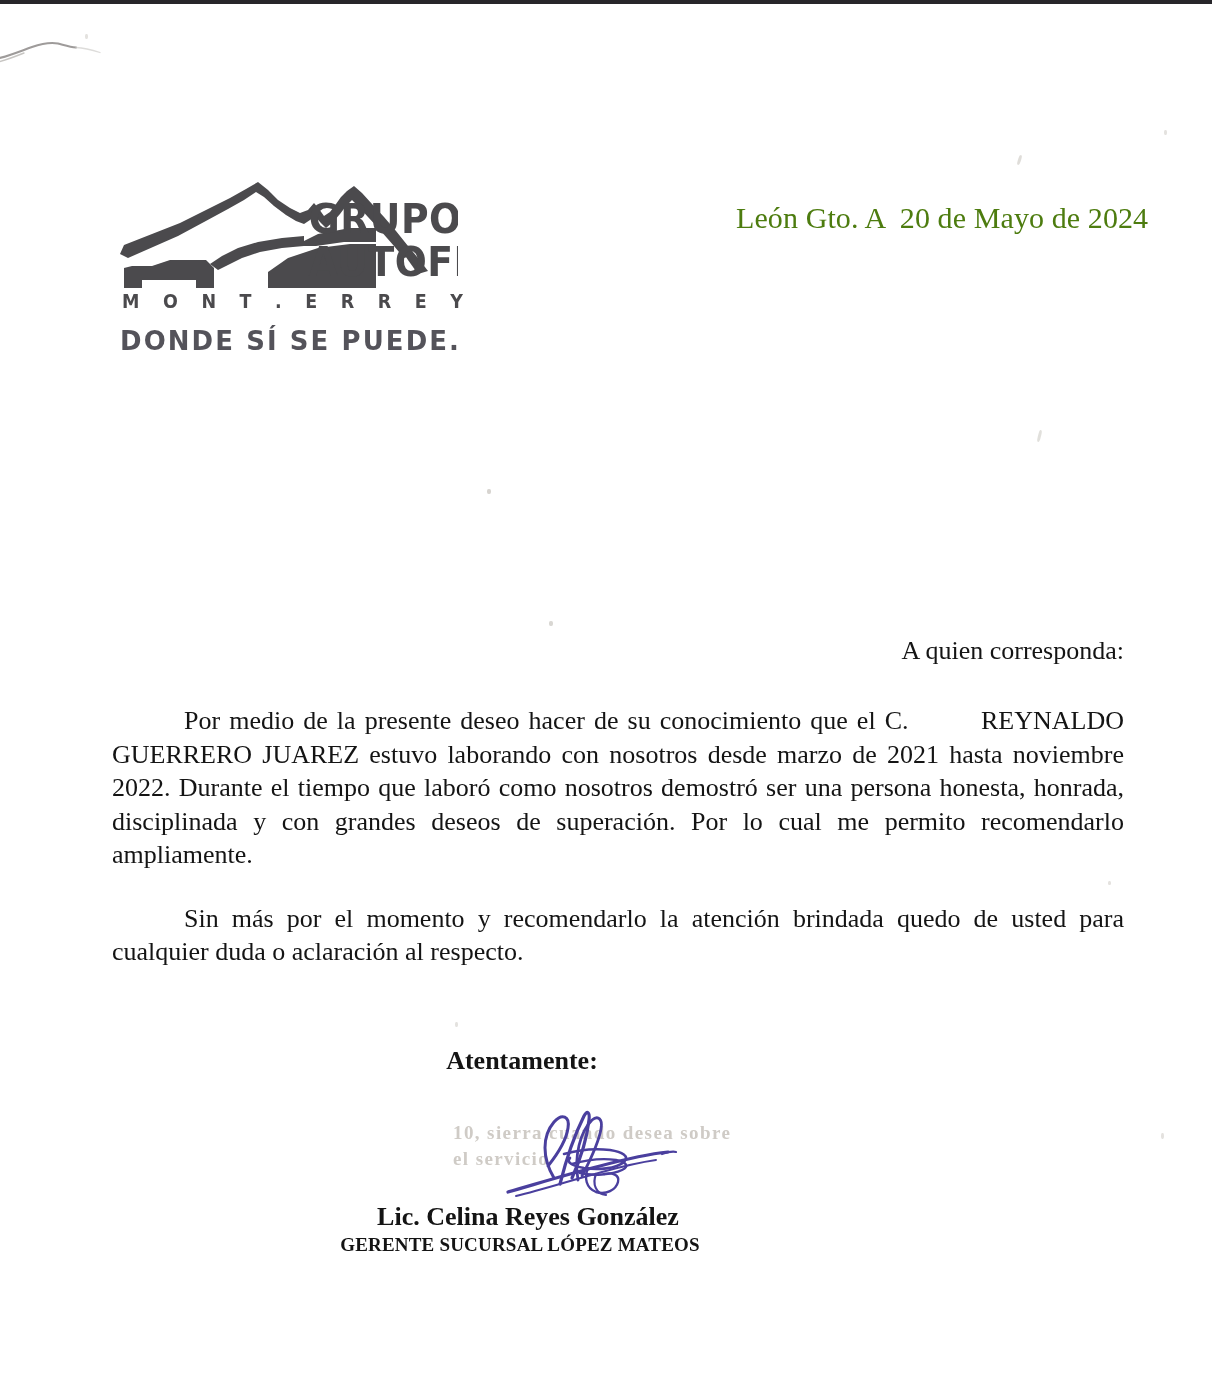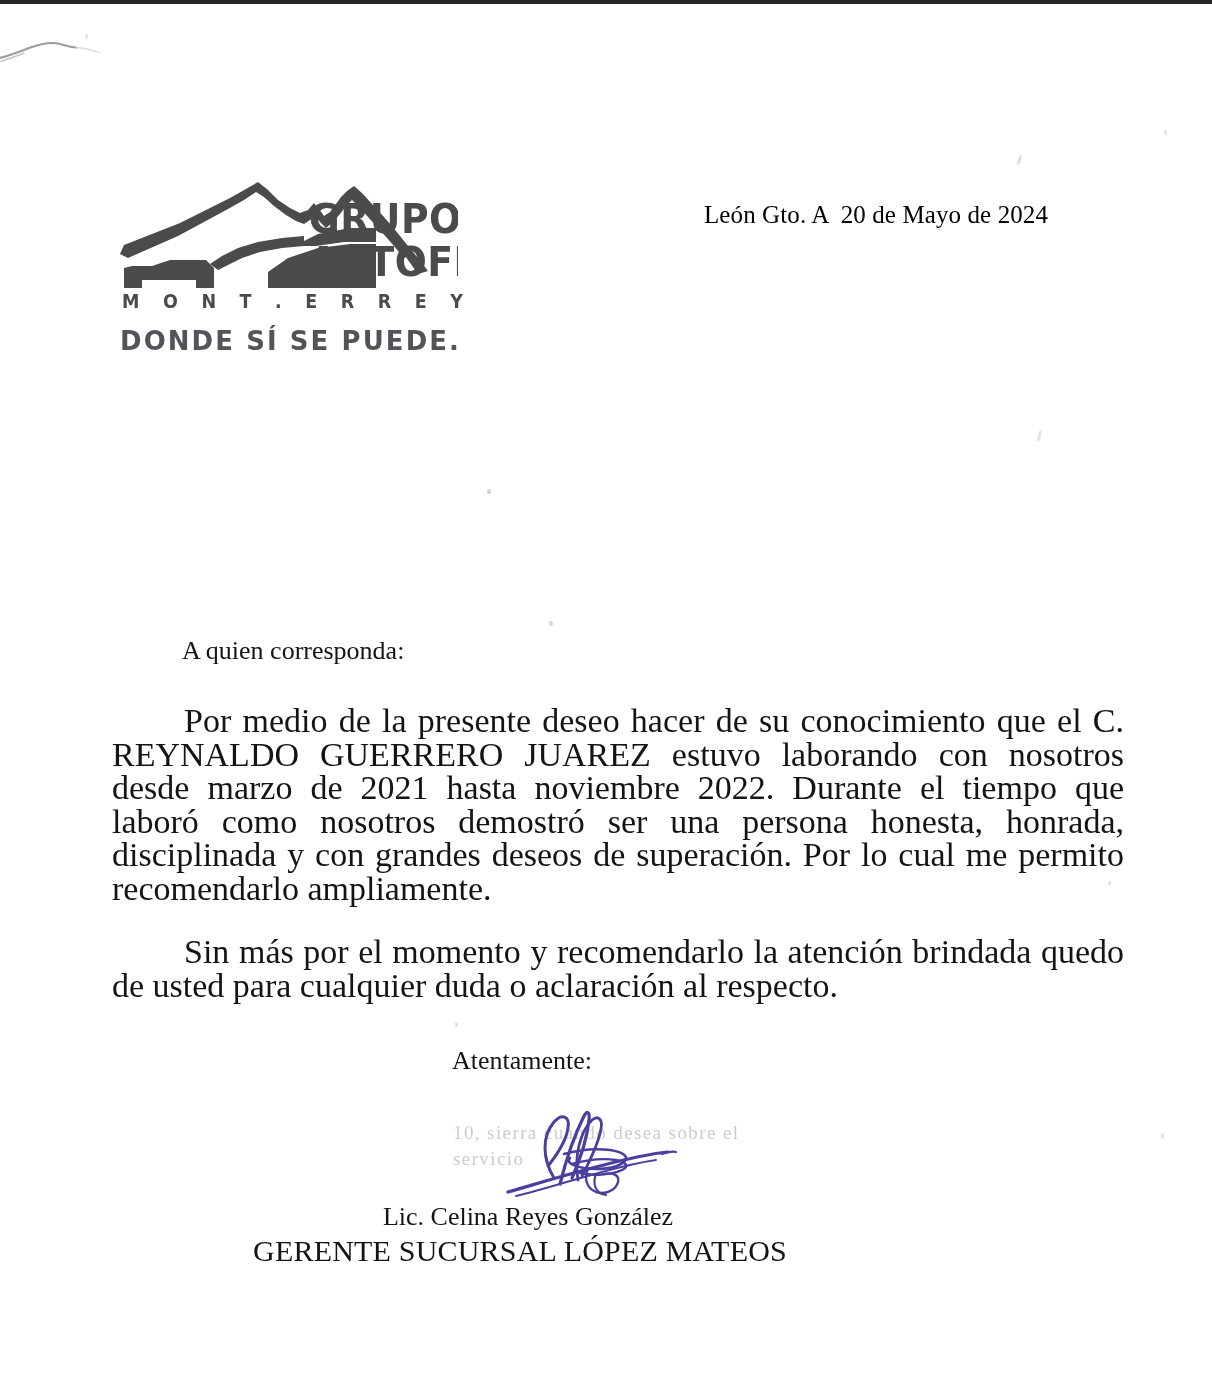--- a/index.html
+++ b/index.html
@@ -79,59 +79,61 @@
     margin-top: 13px;
     margin-left: 2px;
     white-space: nowrap;
     transform: scaleX(0.96);
     transform-origin: left center;
   }
 
   
   #date-line {
     position: absolute;
-    left: 704px;
+    left: 736px;
     top: 201px;
-    font-size: 25px;
+    font-size: 30px;
     letter-spacing: 0.1px;
     white-space: pre;
-    color: #000000;
+    color: #4d7c0f;
   }
 
   
   #letter-body {
     position: absolute;
     left: 112px;
     top: 636px;
     width: 1012px;
   }
   .salutation {
     font-size: 26px;
     margin: 0 0 38px 70px;
     color: #141414;
+    text-align: right;
   }
   .para {
-    font-size: 34px;
+    font-size: 26px;
     line-height: 33.5px;
     margin: 0 0 30px 0;
     text-align: justify;
     text-justify: inter-word;
     text-indent: 72px;
     white-space: pre-wrap;
     color: #141414;
   }
   .para.last { text-align: justify; }
 
   
   #signature-block {
     position: absolute;
     left: 0;
     top: 1046px;
     width: 1016px;
     text-align: center;
+    font-weight: bold;
   }
   .closing {
     font-size: 26px;
     margin: 0 0 0 0;
     padding-left: 28px;
     color: #141414;
   }
   .sig-area {
     position: relative;
     height: 118px;
@@ -160,21 +162,21 @@
   }
   .signature-mark svg { display: block; overflow: visible; }
 
   .sig-name {
     font-size: 26px;
     margin: 0;
     padding-left: 40px;
     color: #141414;
   }
   .sig-title {
-    font-size: 30px;
+    font-size: 19px;
     margin: 2px 0 0 0;
     padding-left: 24px;
     letter-spacing: 0.2px;
     color: #141414;
   }
 </style>
 </head>
 <body>
 
 <div id="page">

